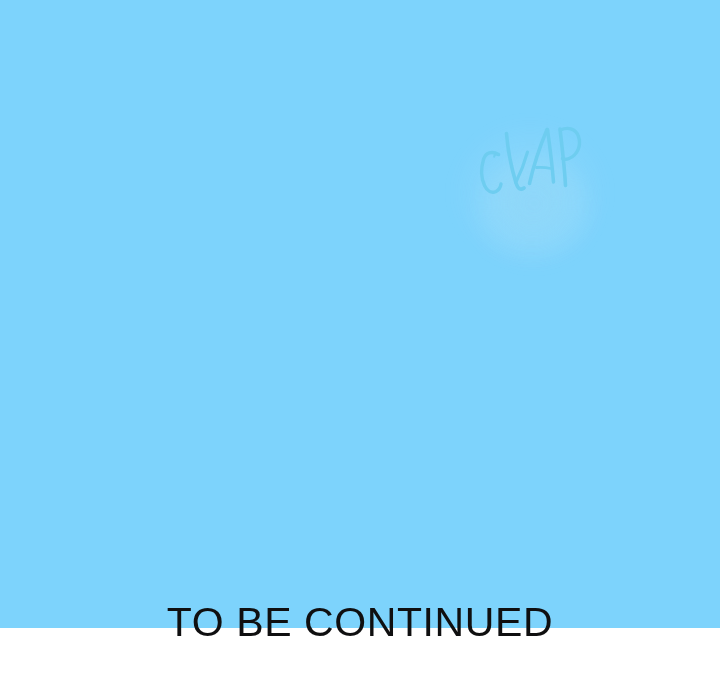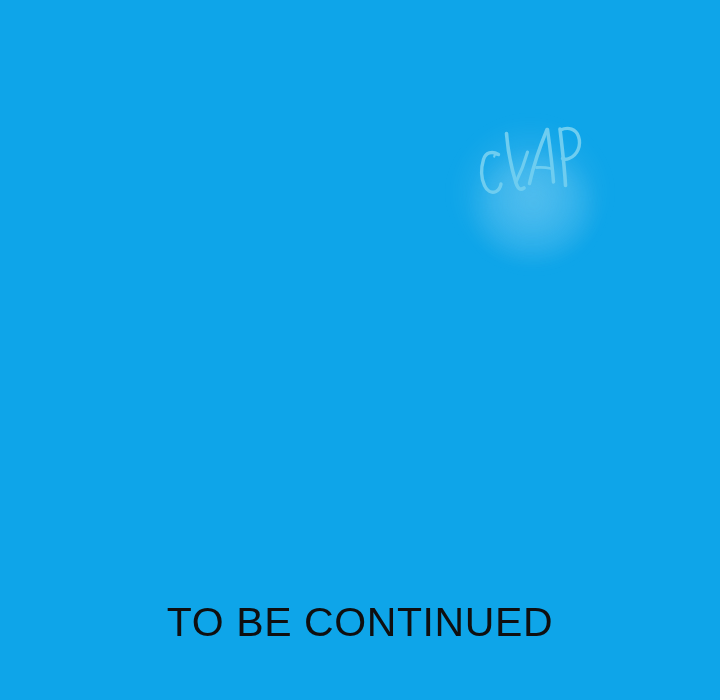--- a/index.html
+++ b/index.html
@@ -9,22 +9,22 @@
   body {
     width: 720px;
     height: 700px;
     background: #ffffff;
     font-family: "Liberation Sans", sans-serif;
     overflow: hidden;
   }
   .panel {
     position: relative;
     width: 720px;
-    height: 700px;
-    background: #0ea5e9;
+    height: 628px;
+    background: #7dd3fc;
   }
 
   
   .sfx-group {
     position: absolute;
     left: 440px;
     top: 105px;
     width: 180px;
     height: 165px;
   }

